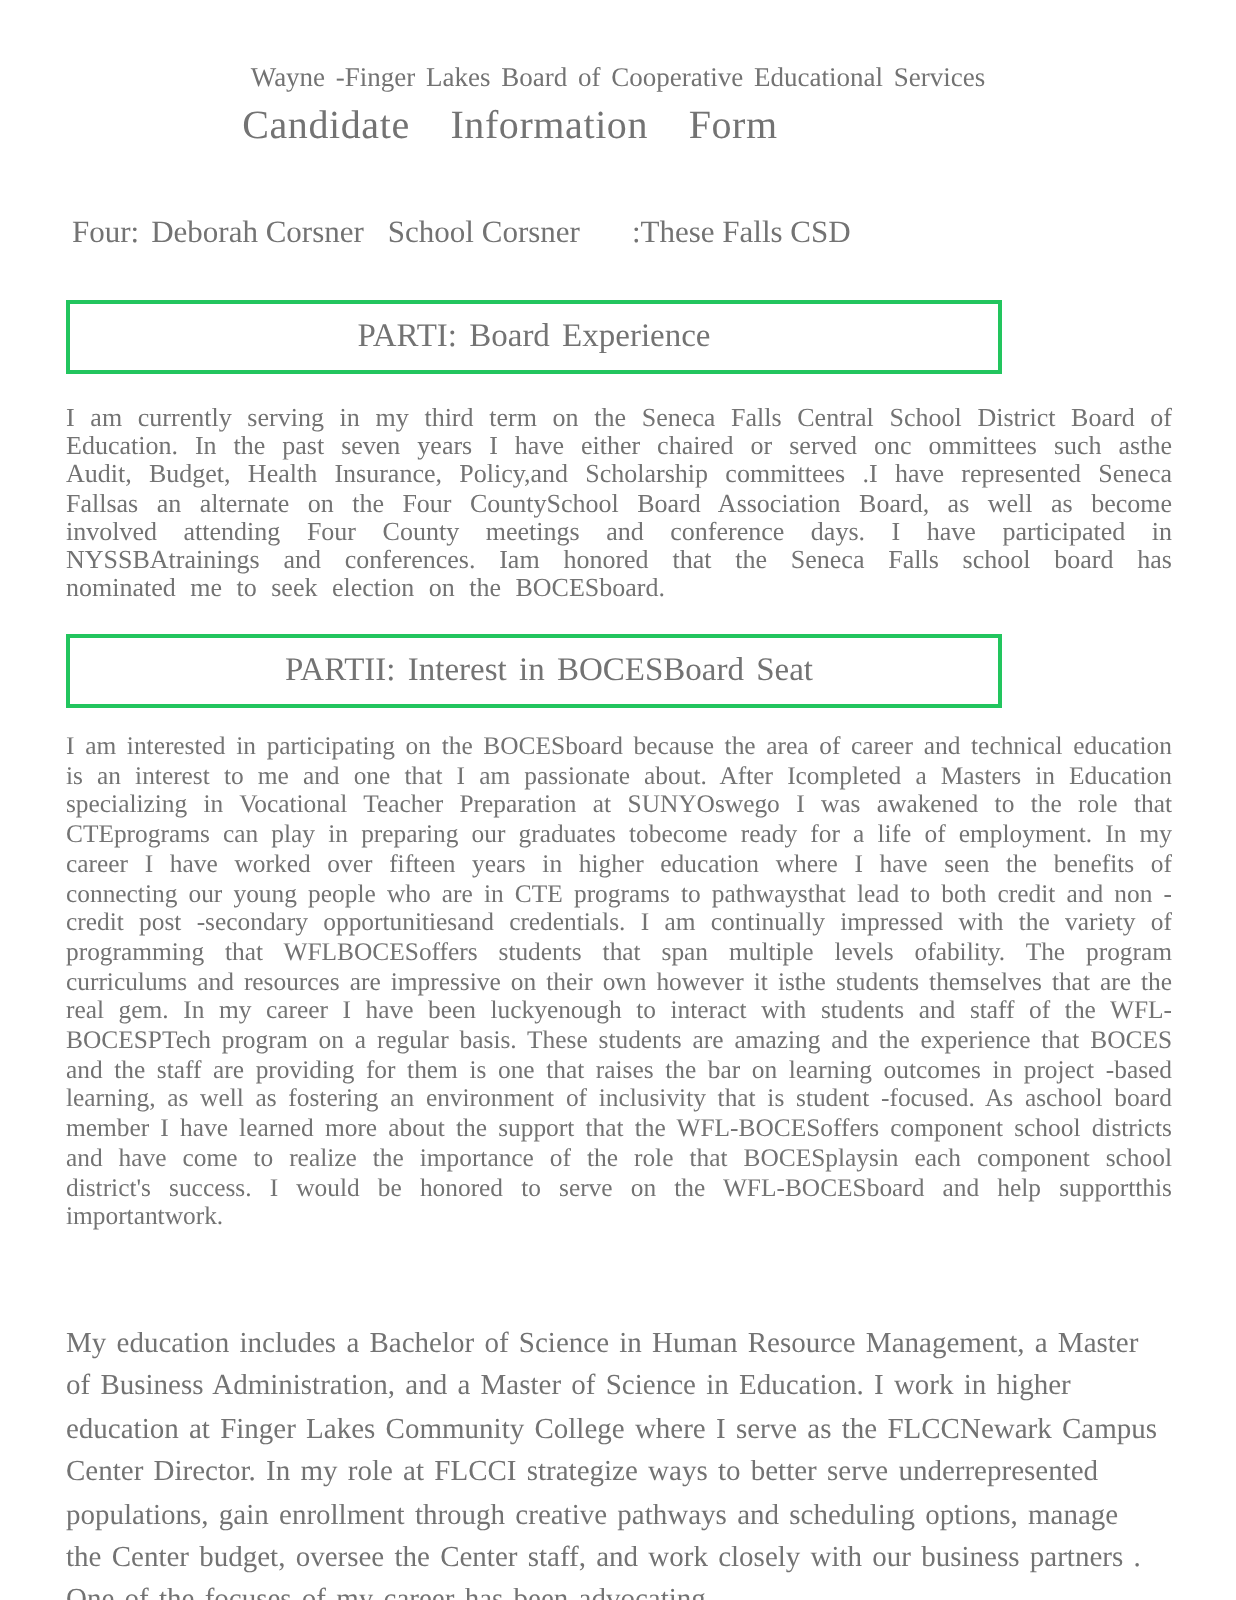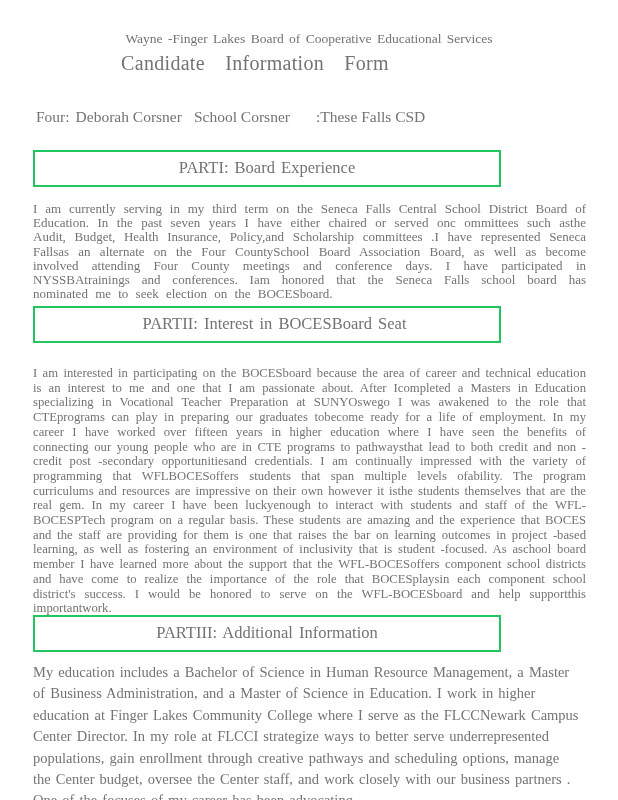--- a/index.html
+++ b/index.html
@@ -53,21 +53,21 @@
     left: 33px;
     width: 468px;
     box-sizing: border-box;
     border: 2px solid #22c55e;
     text-align: center;
     font-size: 16.5px;
     padding: 6px 0 7px 0;
     word-spacing: 2px;
   }
   .sec-box.box1 { top: 150px; }
-  .sec-box.box2 { top: 306px; padding-left: 15px; }
+  .sec-box.box2 { top: 317px; padding-left: 15px; }
   .sec-box.box3 { top: 615px; }
   .body-text {
     position: absolute;
     left: 33px;
     margin: 0;
   }
   .para1 {
     top: 186px;
     width: 553px;
     font-size: 13px;
@@ -108,17 +108,16 @@
   </div>
 
   <div class="sec-box box1">PARTI: Board Experience</div>
 
   <p class="body-text para1">I am currently serving in my third term on the Seneca Falls Central School District Board of Education. In the past seven years I have either chaired or served onc ommittees such asthe Audit, Budget, Health Insurance, Policy,and Scholarship committees .I have represented Seneca Fallsas an alternate on the Four CountySchool Board Association Board, as well as become involved attending Four County meetings and conference days. I have participated in NYSSBAtrainings and conferences. Iam honored that the Seneca Falls school board has nominated me to seek election on the BOCESboard.</p>
 
   <div class="sec-box box2">PARTII: Interest in BOCESBoard Seat</div>
 
   <p class="body-text para2">I am interested in participating on the BOCESboard because the area of career and technical education is an interest to me and one that I am passionate about. After Icompleted a Masters in Education specializing in Vocational Teacher Preparation at SUNYOswego I was awakened to the role that CTEprograms can play in preparing our graduates tobecome ready for a life of employment. In my career I have worked over fifteen years in higher education where I have seen the benefits of connecting our young people who are in CTE programs to pathwaysthat lead to both credit and non -credit post -secondary opportunitiesand credentials. I am continually impressed with the variety of programming that WFLBOCESoffers students that span multiple levels ofability. The program curriculums and resources are impressive on their own however it isthe students themselves that are the real gem. In my career I have been luckyenough to interact with students and staff of the WFL-BOCESPTech program on a regular basis. These students are amazing and the experience that BOCES and the staff are providing for them is one that raises the bar on learning outcomes in project -based learning, as well as fostering an environment of inclusivity that is student -focused. As aschool board member I have learned more about the support that the WFL-BOCESoffers component school districts and have come to realize the importance of the role that BOCESplaysin each component school district's success. I would be honored to serve on the WFL-BOCESboard and help supportthis importantwork.</p>
 
-  <div class="sec-box box3">PARTIII: Additional Information</div>
 
   <p class="body-text para3">My education includes a Bachelor of Science in Human Resource Management, a Master of Business Administration, and a Master of Science in Education. I work in higher education at Finger Lakes Community College where I serve as the FLCCNewark Campus Center Director. In my role at FLCCI strategize ways to better serve underrepresented populations, gain enrollment through creative pathways and scheduling options, manage the Center budget, oversee the Center staff, and work closely with our business partners . One of the focuses of my career has been advocating</p>
 
 </div>
 
 </body></html>

